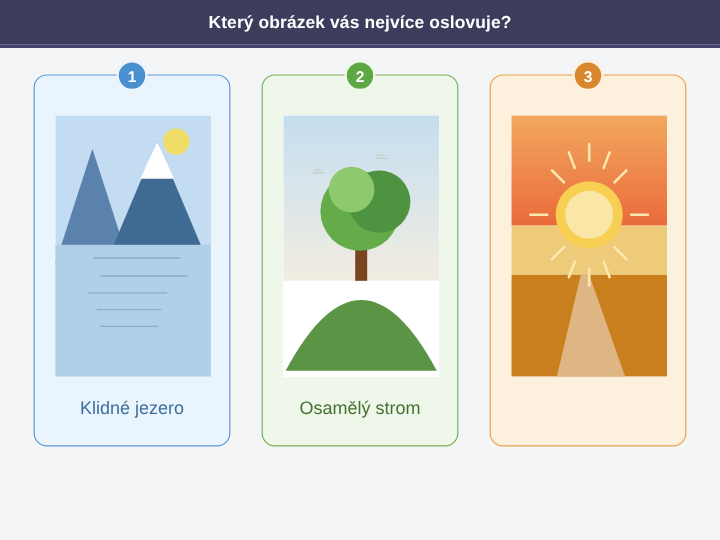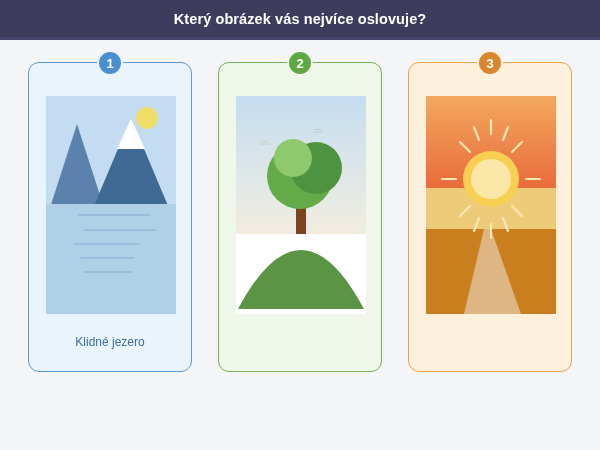--- a/index.html
+++ b/index.html
@@ -52,21 +52,21 @@
 
   
   .illu {
     position: absolute; left: 17px; top: 33px; width: 130px; height: 218px;
     background: #fff; overflow: hidden;
   }
   .illu svg { display: block; width: 130px; height: 218px; }
 
   .card-label {
     position: absolute; left: 0; bottom: 22px; width: 100%;
-    text-align: center; font-size: 12px;
+    text-align: center; font-size: 15px;
   }
   .label-1 { color: #3d6f9e; }
   .label-2 { color: #45702f; }
   .label-3 { color: #9a6526; }
 </style>
 </head>
 <body>
 
 <div id="app">
 
@@ -118,20 +118,21 @@
             <line x1="77" y1="36" x2="87" y2="36"></line>
             <line x1="79" y1="33.5" x2="85" y2="33.5"></line>
           </g>
           <path d="M 2 213 Q 65 95 128 213 Z" fill="#5a9444"></path>
           <rect x="60" y="108" width="10" height="30" fill="#7a4420"></rect>
           <circle cx="64" cy="80" r="33" fill="#64ac4a"></circle>
           <circle cx="80" cy="72" r="26" fill="#4e9440"></circle>
           <circle cx="57" cy="62" r="19" fill="#8fc96d"></circle>
         </svg>
       </div>
+      <div class="card-label label-2">Osamělý strom</div>
     </div>
 
     <div class="card card-3">
       <div class="badge badge-3">3</div>
       <div class="illu">
         <svg viewBox="0 0 130 218" xmlns="http://www.w3.org/2000/svg">
           <defs>
             <linearGradient id="sky3" x1="0" y1="0" x2="0" y2="1">
               <stop offset="0%" stop-color="#f2a85e"></stop>
               <stop offset="100%" stop-color="#ea6b3c"></stop>

